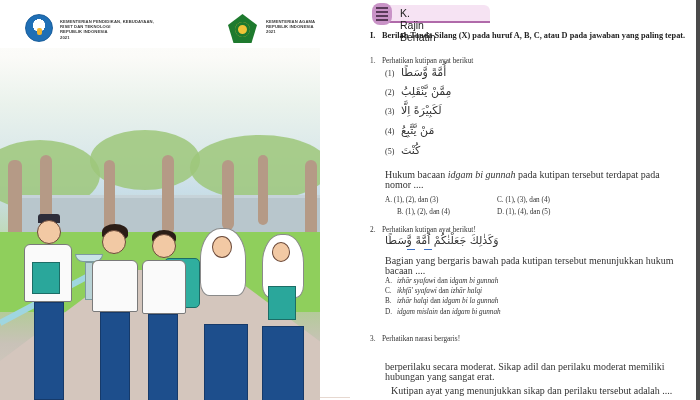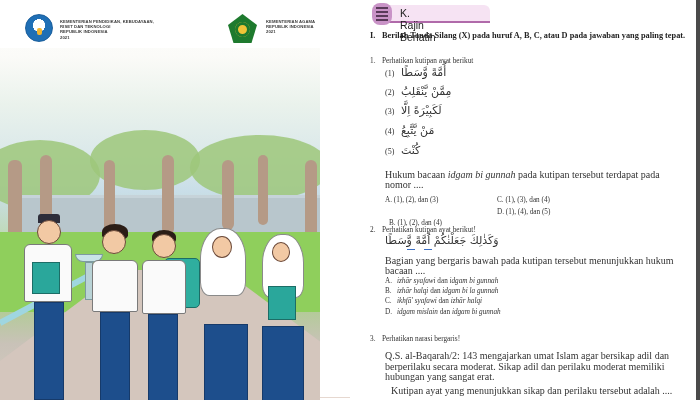--- a/index.html
+++ b/index.html
@@ -212,48 +212,48 @@
     <div class="ayat" style="top:38px;"><span class="lbl">(3)</span> <span class="ar">لَكَبِيْرَةً اِلَّا</span></div>
     <div class="ayat" style="top:58px;"><span class="lbl">(4)</span> <span class="ar">مَنْ يَّتَّبِعُ</span></div>
     <div class="ayat" style="top:78px;"><span class="lbl">(5)</span> <span class="ar">كُنْتَ</span></div>
   </div>
   <div class="para" style="left:25px;top:170px;width:300px;">
     <span>Hukum bacaan </span><em>idgam bi gunnah</em><span> pada kutipan tersebut terdapat pada</span><br>
     <span>nomor ....</span>
   </div>
   <div class="opts-grid">
     <span class="opt" style="left:0;top:0;"><span>A.</span> <span>(1), (2), dan (3)</span></span>
-    <span class="opt" style="left:4px;top:12px;margin-top:11px;"><span>B.</span> <span>(1), (2), dan (4)</span></span>
+    <span class="opt" style="left:12px;top:12px;"><span>B.</span> <span>(1), (2), dan (4)</span></span>
     <span class="opt" style="left:112px;top:0;"><span>C.</span> <span>(1), (3), dan (4)</span></span>
     <span class="opt" style="left:112px;top:12px;"><span>D.</span> <span>(1), (4), dan (5)</span></span>
   </div>
 
   <div class="q" style="left:10px;top:225px;">
     <span class="qnum">2.</span>
     <span class="qtext">Perhatikan kutipan ayat berikut!</span>
   </div>
   <div class="ayat-line">وَكَذٰلِكَ جَعَلْنٰكُمْ اُمَّةً وَّسَطًا</div>
   <div class="underline1"></div>
   <div class="underline2"></div>
   <div class="para" style="left:25px;top:256px;width:300px;">
     <span>Bagian yang bergaris bawah pada kutipan tersebut menunjukkan hukum</span><br>
     <span>bacaan ....</span>
   </div>
   <div class="opts-list">
     <div class="opt"><span class="k">A.</span><em>izhār syafawi</em><span> dan </span><em>idgam bi gunnah</em></div>
+    <div class="opt"><span class="k">C.</span><em>ikhfā' syafawi</em><span> dan </span><em>izhār halqi</em></div>
     <div class="opt"><span class="k">B.</span><em>izhār halqi</em><span> dan </span><em>idgam bi la gunnah</em></div>
-    <div class="opt"><span class="k">C.</span><em>ikhfā' syafawi</em><span> dan </span><em>izhār halqi</em></div>
     <div class="opt"><span class="k">D.</span><em>idgam mislain</em><span> dan </span><em>idgam bi gunnah</em></div>
   </div>
 
   <div class="q" style="left:10px;top:334px;">
     <span class="qnum">3.</span>
     <span class="qtext">Perhatikan narasi bergaris!</span>
   </div>
   <div class="para" style="left:25px;top:351px;width:300px;line-height:10.5px;">
-    <span>Q.S. al-Baqarah/2: 143 mengajarkan umat Islam agar bersikap adil dan</span><br>
+    <br>
     <span>berperilaku secara moderat. Sikap adil dan perilaku moderat memiliki</span><br>
     <span>hubungan yang sangat erat.</span>
   </div>
   <div class="para" style="left:31px;top:386px;width:300px;">Kutipan ayat yang menunjukkan sikap dan perilaku tersebut adalah ....</div>
 </div>
 
 <div class="page-border"></div>
 
 </body></html>

